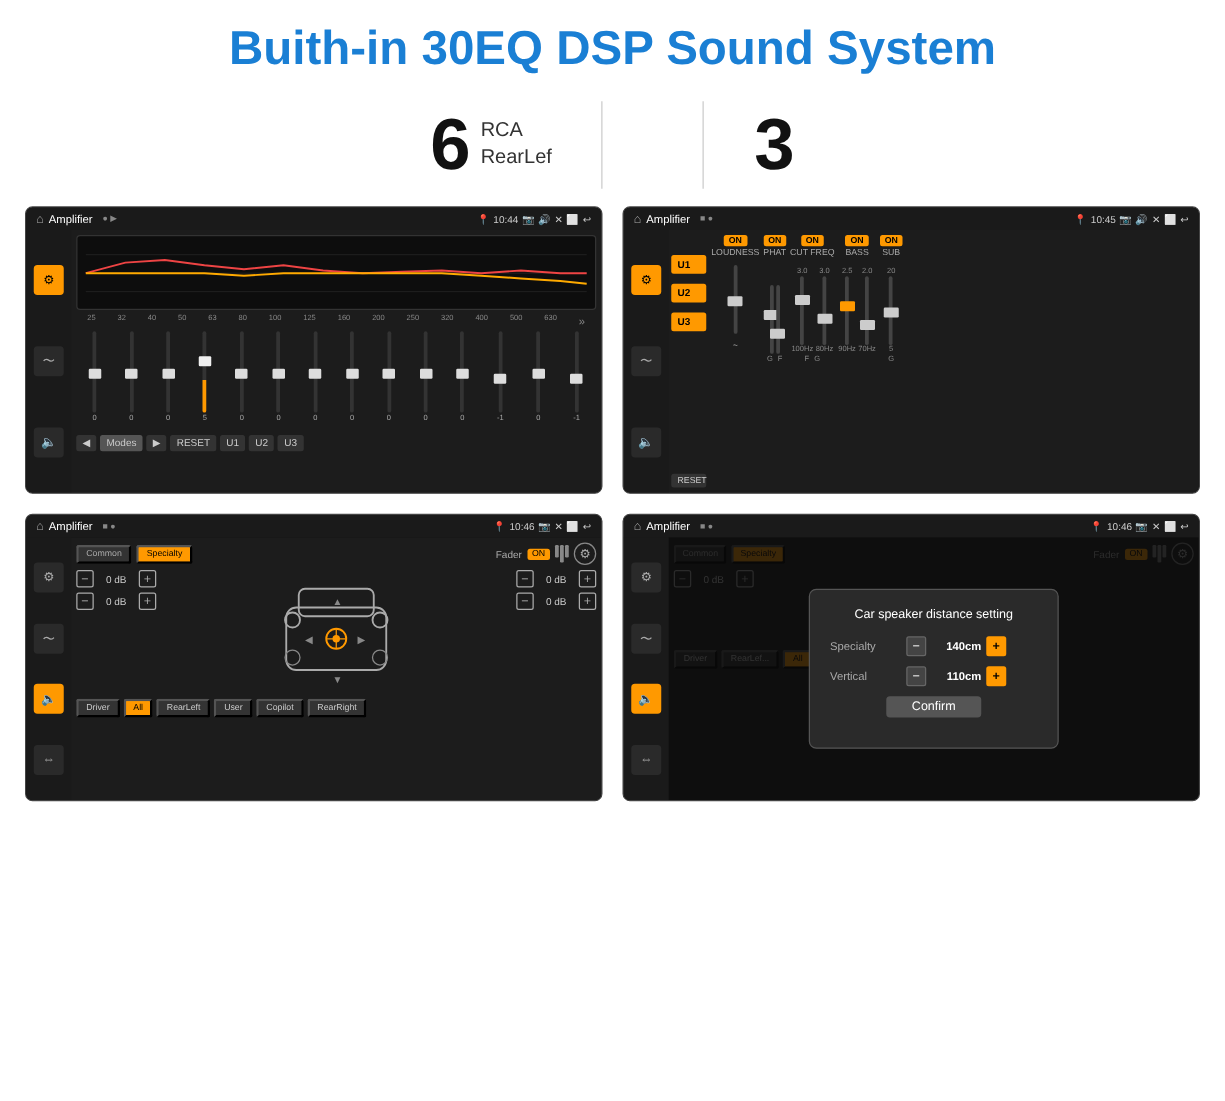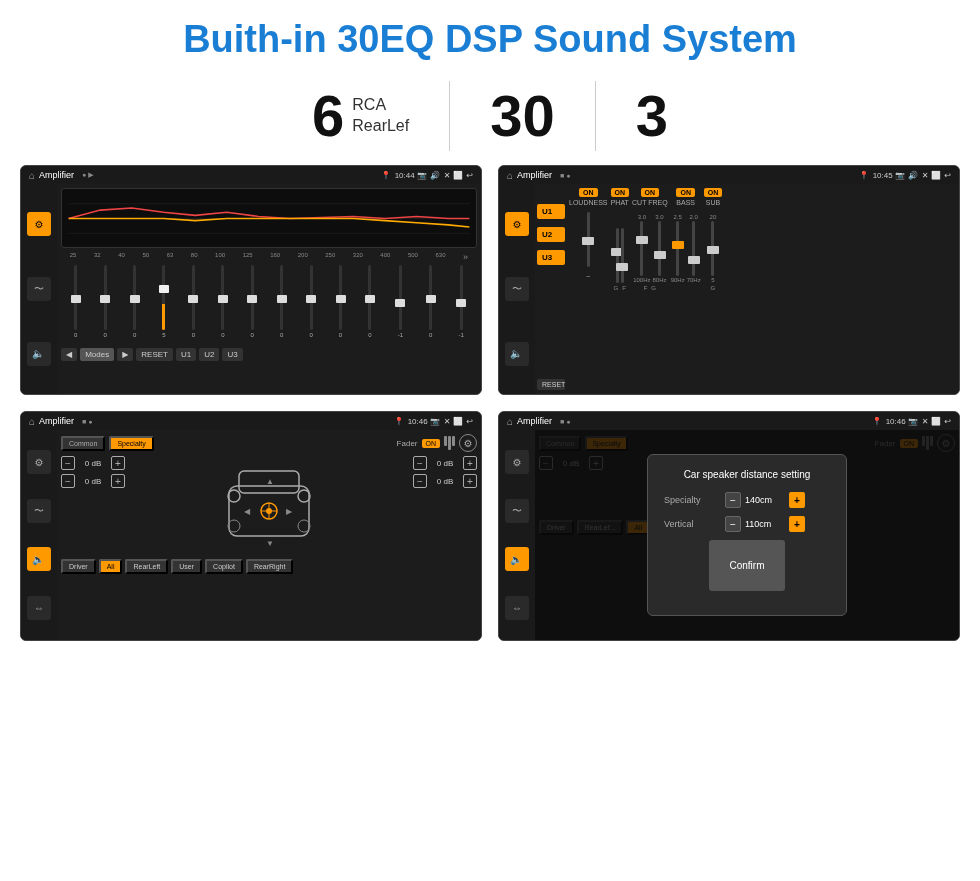--- a/index.html
+++ b/index.html
@@ -300,39 +300,40 @@
       display: flex;
       align-items: center;
       justify-content: center;
       color: #fff;
       font-size: 10px;
     }
     .dial-val {
       font-size: 9px;
       color: #fff;
       min-width: 40px;
-      text-align: left;
+      text-align: right;
+      font-weight: bold;
     }
     .dial-plus {
       width: 16px;
       height: 16px;
       background: #f90;
       border-radius: 2px;
       display: flex;
       align-items: center;
       justify-content: center;
       color: #000;
       font-size: 10px;
       font-weight: bold;
     }
     .dialog-confirm {
       background: #555;
       color: #fff;
       font-size: 10px;
-      padding: 20px 20px;
+      padding: 3px 20px;
       border-radius: 3px;
       margin: 8px auto 10px;
       display: block;
       text-align: center;
       cursor: pointer;
       border: none;
     }
 
     
     .screen4-body {
@@ -355,21 +356,20 @@
   <div class="stats-row">
     <div class="stat-item">
       <span class="stat-number">6</span>
       <span class="stat-label">
         <span>RCA</span><br>
         <span>RearLef</span>
       </span>
     </div>
     <div class="stat-divider"></div>
     <div class="stat-item">
-      <span class="stat-number">30</span>
     </div>
     <div class="stat-divider"></div>
     <div class="stat-item">
       <span class="stat-number">3</span>
     </div>
   </div>
 
   <div class="screens-grid">
 
     <div class="screen-card">

